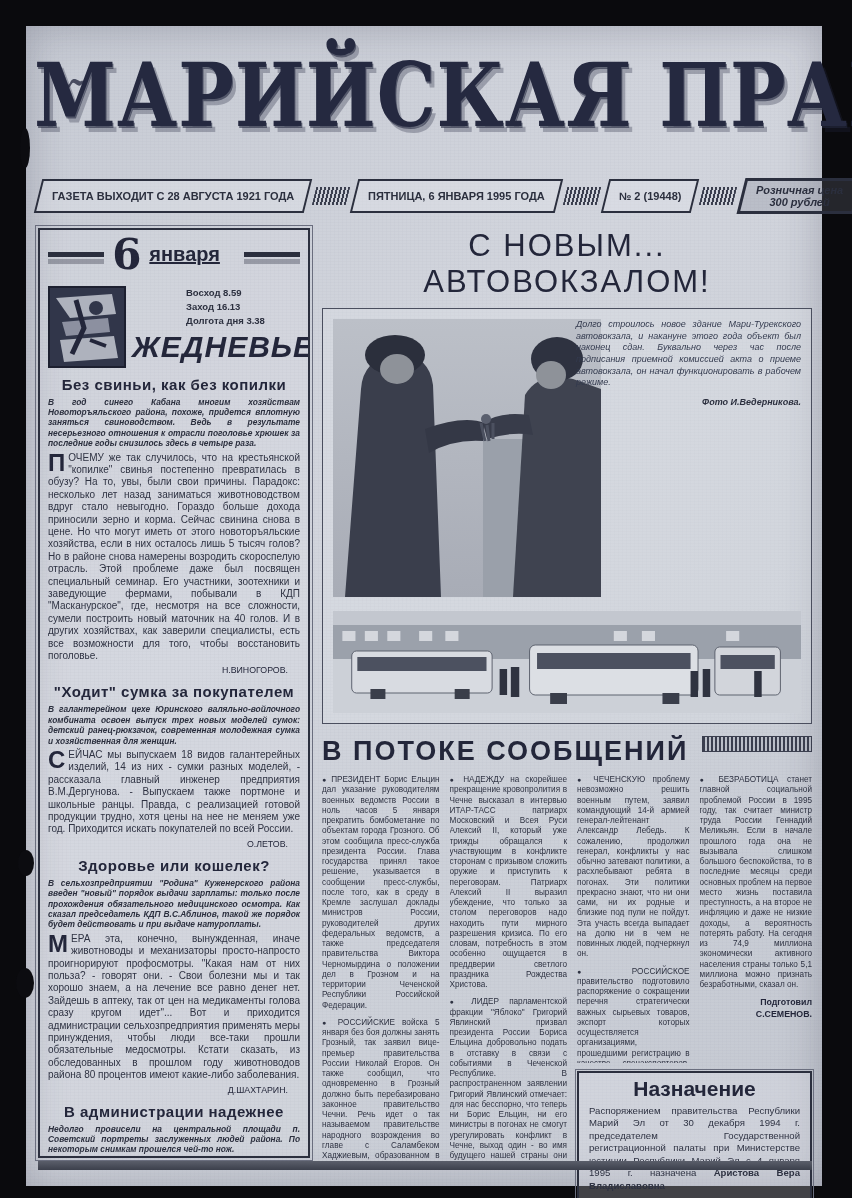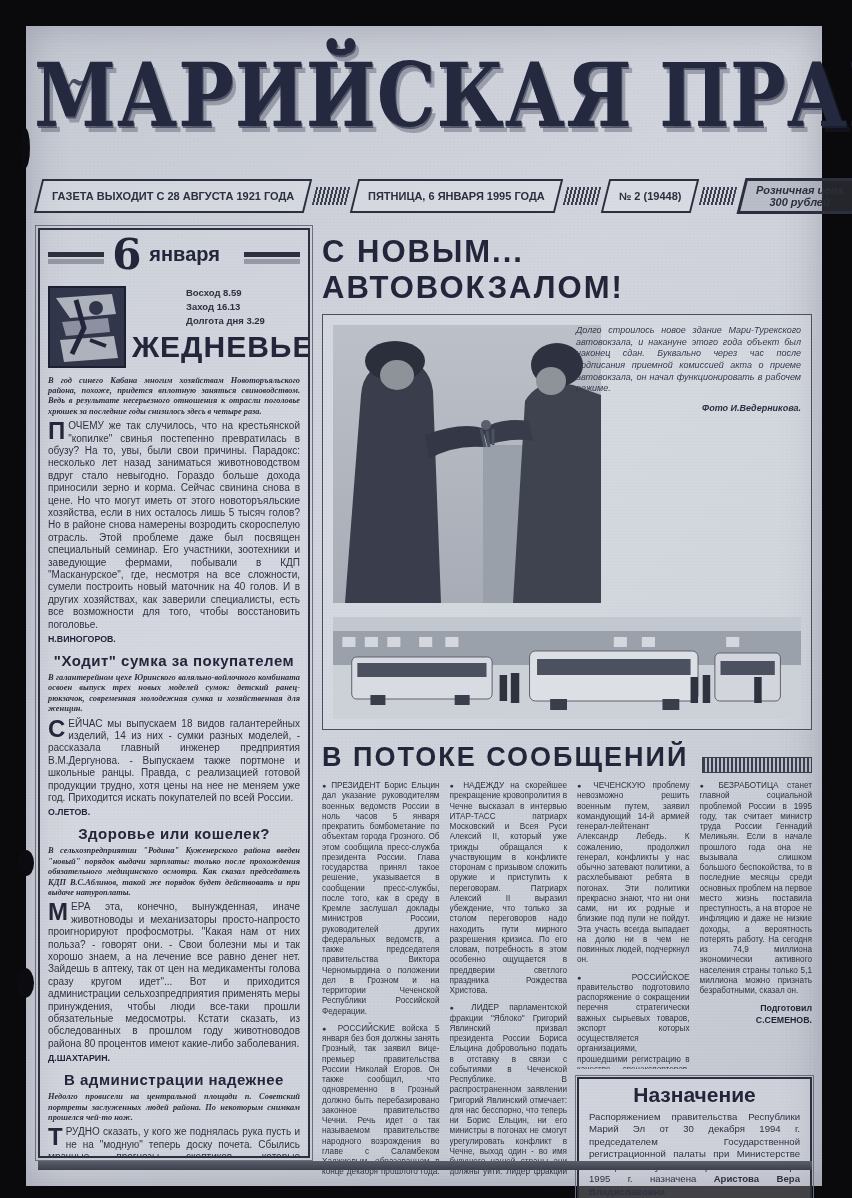--- a/index.html
+++ b/index.html
@@ -33,53 +33,53 @@
   
   .content{display:flex;margin:14px 10px 0 12px;}
   .leftcol{flex:0 0 252px;border:2px solid #2b2f3e;outline:1px solid #6a6e7e;outline-offset:2px;
            padding:6px 8px;height:914px;overflow:hidden;background:rgba(235,237,242,.15);}
   .rightcol{flex:1;margin-left:12px;position:relative;}
 
   
   .datehead{display:flex;align-items:center;justify-content:center;margin-top:2px;}
   .datehead .rule{flex:1;height:5px;background:#2b2f3e;box-shadow:0 7px 0 rgba(43,47,62,.35);}
   .datehead .d6{font-family:"DejaVu Serif",serif;font-weight:bold;font-size:42px;color:#23263a;margin:0 8px;line-height:.8;}
-  .datehead .dmon{font-weight:bold;font-size:20px;color:#23263a;margin-right:24px;}
+  .datehead .dmon{font-weight:bold;font-size:20px;color:#23263a;margin-right:24px;text-decoration:underline;}
   .ezh-row{display:flex;margin-top:14px;}
   .ezh-logo{flex:0 0 74px;height:78px;background:#2e3242;border:2px solid #1d2030;position:relative;overflow:hidden;}
   .ezh-right{flex:1;padding-left:6px;}
   .sun{font-weight:bold;font-size:9.5px;line-height:1.5;color:#2b2f3e;padding-left:54px;}
   .ezh-word{font-family:"Liberation Sans",sans-serif;font-weight:bold;font-size:30px;
-            letter-spacing:1px;color:#23263a;margin-top:2px;}
+            letter-spacing:1px;color:#23263a;margin-top:2px;font-style:italic;}
   .article{margin-top:8px;}
   .article h3{margin:2px 0 4px 0;text-align:center;font-size:15px;letter-spacing:.5px;color:#23263a;}
-  .lead{font-style:italic;font-weight:bold;font-size:8.4px;line-height:1.24;text-align:justify;margin:0 0 3px 0;color:#2b2f3e;font-family:Liberation Serif, serif;}
+  .lead{font-style:italic;font-weight:bold;font-size:8.4px;line-height:1.24;text-align:justify;margin:0 0 3px 0;color:#2b2f3e;}
   .bodytxt{font-size:10px;line-height:1.24;text-align:justify;margin:0;color:#2e3242;}
   .bodytxt::first-letter{float:left;font-size:24px;line-height:19px;font-weight:bold;padding:1px 3px 0 0;color:#23263a;}
-  .author{text-align:left;font-weight:bold;font-size:8.8px;margin:3px 12px 0 0;color:#23263a;}
+  .author{text-align:right;font-weight:normal;font-size:8.8px;margin:3px 12px 0 0;color:#23263a;}
 
   
   .kicker{display:flex;align-items:center;margin-top:0;}
   .kicker .kr{flex:1;height:2px;background:#2b2f3e;}
   .kicker .kt{font-style:italic;font-weight:bold;font-size:15px;margin:0 10px;color:#23263a;}
-  .headline{font-weight:bold;font-size:31px;letter-spacing:2px;
-            color:#23263a;margin:6px 0 8px 0;font-family:"Liberation Sans",sans-serif;}
+  .headline{text-align:center;font-weight:normal;font-size:31px;letter-spacing:2px;
+            color:#23263a;margin:0 0 8px 0;font-family:"Liberation Sans",sans-serif;}
   .photo-frame{position:relative;border:1px solid #4a4e5e;height:402px;padding:6px;
                background:rgba(228,230,236,.25);}
   .caption{position:absolute;top:10px;right:10px;width:225px;font-style:italic;font-size:9px;
            line-height:1.3;text-align:justify;color:#333a4e;}
   .caption p{margin:0 0 4px 0;}
   .caption p+p{text-indent:10px;}
   .credit{text-align:right;font-weight:bold;font-style:italic;font-size:9px;color:#2b2f3e;margin-top:8px;}
   .ph{position:absolute;overflow:hidden;background:#b4b8c0;}
   .ph-people{left:10px;top:10px;width:268px;height:278px;}
   .ph-buses{left:10px;bottom:10px;width:calc(100% - 20px);height:102px;}
   .ph svg{display:block;width:100%;height:100%;}
 
-  .newshead{display:flex;align-items:flex-end;margin:12px 0 8px 0;}
+  .newshead{display:flex;align-items:flex-start;margin:12px 0 8px 0;}
   .newshead .nt{font-weight:bold;font-size:27px;letter-spacing:2px;color:#23263a;white-space:nowrap;}
   .newshead .nbar{flex:1;height:14px;margin-left:14px;
         background:repeating-linear-gradient(90deg,#3a3e4e 0 2px,rgba(160,164,176,.35) 2px 4px);
         border:1px solid #3a3e4e;}
   .newsflow{display:flex;gap:10px;}
   .ncol{flex:1;height:396px;overflow:hidden;}
   .nright{flex:2;display:flex;flex-direction:column;}
   .nright-cols{display:flex;gap:10px;height:288px;overflow:hidden;}
   .nright-cols .ncol{height:288px;}
   .news-item{font-size:8.2px;line-height:1.25;text-align:justify;margin:0 0 7px 0;color:#2e3242;}
@@ -147,27 +147,28 @@
               <path d="M10 52 L64 48 L68 70 L14 74 Z" fill="#aeb2bd"></path>
               <path d="M26 12 L34 40 L22 66" stroke="#23263a" stroke-width="5" fill="none"></path>
               <circle cx="46" cy="20" r="7" fill="#31364a"></circle>
               <path d="M40 52 L56 58" stroke="#23263a" stroke-width="4"></path>
             </svg>
           </div>
           <div class="ezh-right">
             <div class="sun">
               <div>Восход 8.59</div>
               <div>Заход 16.13</div>
-              <div>Долгота дня 3.29</div>
+              <div>Долгота дня 3.38</div>
             </div>
             <div class="ezh-word">ЖЕДНЕВЬЕ</div>
           </div>
         </div>
 
         <div class="article">
+          <h3>Без свиньи, как без копилки</h3>
           <p class="lead">В год синего Кабана многим хозяйствам Новоторъяльского района, похоже, придется вплотную заняться свиноводством. Ведь в результате несерьезного отношения к отрасли поголовье хрюшек за последние годы снизилось здесь в четыре раза.</p>
           <p class="bodytxt">ПОЧЕМУ же так случилось, что на крестьянской "копилке" свинья постепенно превратилась в обузу? На то, увы, были свои причины. Парадокс: несколько лет назад заниматься животноводством вдруг стало невыгодно. Гораздо больше дохода приносили зерно и корма. Сейчас свинина снова в цене. Но что могут иметь от этого новоторъяльские хозяйства, если в них осталось лишь 5 тысяч голов? Но в районе снова намерены возродить скороспелую отрасль. Этой проблеме даже был посвящен специальный семинар. Его участники, зоотехники и заведующие фермами, побывали в КДП "Масканурское", где, несмотря на все сложности, сумели построить новый маточник на 40 голов. И в других хозяйствах, как заверили специалисты, есть все возможности для того, чтобы восстановить поголовье.</p>
           <p class="author">Н.ВИНОГОРОВ.</p>
         </div>
 
         <div class="article">
           <h3>"Ходит" сумка за покупателем</h3>
           <p class="lead">В галантерейном цехе Юринского валяльно-войлочного комбината освоен выпуск трех новых моделей сумок: детский ранец-рюкзачок, современная молодежная сумка и хозяйственная для женщин.</p>
           <p class="bodytxt">СЕЙЧАС мы выпускаем 18 видов галантерейных изделий, 14 из них - сумки разных моделей, - рассказала главный инженер предприятия В.М.Дергунова. - Выпускаем также портмоне и школьные ранцы. Правда, с реализацией готовой продукции трудно, хотя цены на нее не меняем уже год. Приходится искать покупателей по всей России.</p>
           <p class="author">О.ЛЕТОВ.</p>

